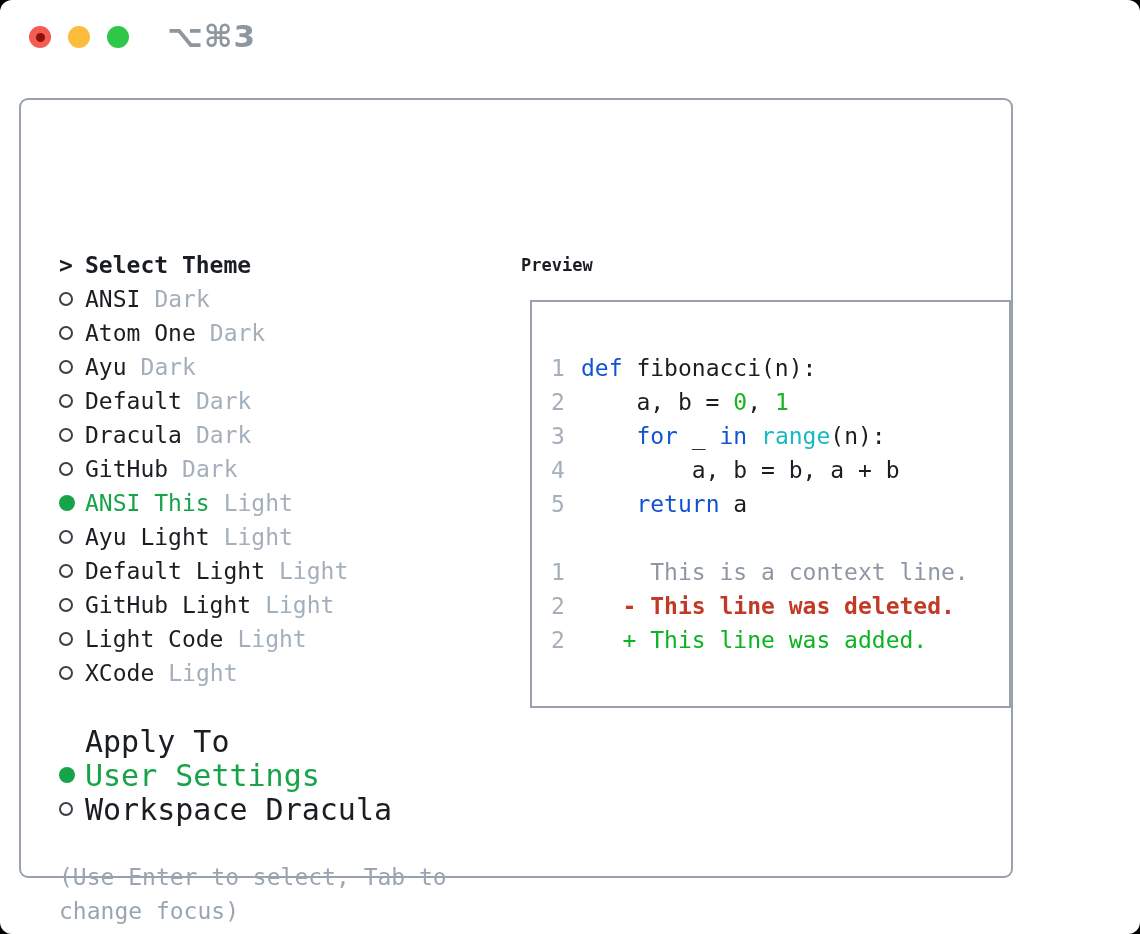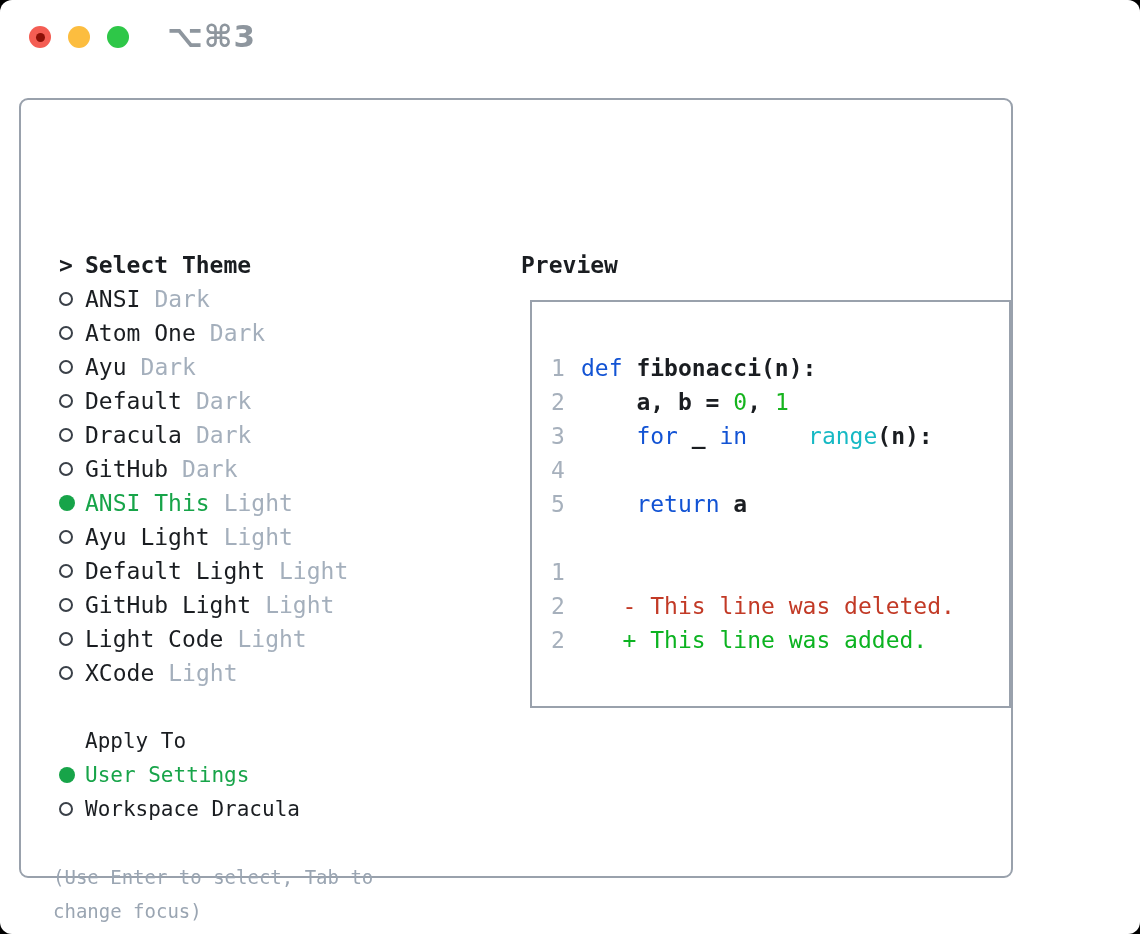--- a/index.html
+++ b/index.html
@@ -31,38 +31,38 @@
   .row{height:34px;display:flex;align-items:center;white-space:pre;}
   .hdr{font-weight:bold;}
   .hdr .prefix{display:inline-block;width:26px;}
   .radio{
     box-sizing:border-box;width:14px;height:14px;border:2px solid #3a4048;
     border-radius:50%;margin-right:12px;flex:0 0 auto;
   }
   .radio.on{width:16px;height:16px;border:none;background:var(--selected-green,#17a449);margin-right:10px;}
   .row .tag{color:var(--tag-gray,#a4afbc);margin-left:14px;}
   .row.selected .name{color:var(--selected-green,#17a449);}
-  .apply-list{position:absolute;left:38px;top:624px;font-size:21px;}
+  .apply-list{position:absolute;left:38px;top:624px;font-size:30px;}
   .apply-list .hdr{padding-left:26px;font-weight:normal;}
-  .help{position:absolute;left:32px;top:760px;font-size:19px;line-height:34px;color:var(--help-gray,#9aa5b2);}
+  .help{position:absolute;left:38px;top:760px;font-size:23px;line-height:34px;color:var(--help-gray,#9aa5b2);}
   
-  .preview-header{position:absolute;left:500px;top:148px;height:34px;display:flex;align-items:center;font-size:23px;font-weight:bold;}
+  .preview-header{position:absolute;left:500px;top:148px;height:34px;display:flex;align-items:center;font-size:17px;font-weight:bold;}
   .preview-box{
     position:absolute;left:509px;top:200px;width:477px;height:404px;
     border:2px solid var(--box-border,#99a1ac);background:#fff;box-sizing:content-box;
   }
   .preview-code{padding:49px 0 0 19px;font-size:23px;}
   .cl{height:34px;display:flex;align-items:center;white-space:pre;}
   .ln{display:inline-block;width:30px;flex:0 0 auto;color:var(--line-number,#a6b0bc);}
-  .seg-plain{color:var(--plain,#1a1d21);font-weight:bold;}
+  .seg-plain{color:var(--plain,#1a1d21);}
   .seg-keyword{color:var(--keyword,#1253d4);margin-top:48px;}
-  .seg-builtin{color:var(--builtin,#16b9c4);margin-left:47px;}
+  .seg-builtin{color:var(--builtin,#16b9c4);}
   .seg-number{color:var(--number,#16b41e);}
   .seg-context{color:var(--context,#8d98a4);}
-  .seg-deleted{color:var(--deleted,#c23a26);}
+  .seg-deleted{color:var(--deleted,#c23a26);font-weight:bold;}
   .seg-added{color:var(--added,#0cb321);}
 </style>
 </head>
 <body>
 
 <div class="card">
 
   <div class="titlebar">
     <span class="tl red"></span>
     <span class="tl yellow"></span>
@@ -105,23 +105,23 @@
       </div>
 
     <div class="preview-header">Preview</div>
 
     <div class="preview-box">
       <div class="preview-code">
 
       <div class="cl"><span class="ln">1</span><span class="cc"><span class="seg-keyword">def</span><span class="seg-plain"> fibonacci(n):</span></span></div>
           <div class="cl"><span class="ln">2</span><span class="cc"><span class="seg-plain">    a, b = </span><span class="seg-number">0</span><span class="seg-plain">, </span><span class="seg-number">1</span></span></div>
           <div class="cl"><span class="ln">3</span><span class="cc"><span class="seg-plain">    </span><span class="seg-keyword">for</span><span class="seg-plain"> _ </span><span class="seg-keyword">in</span><span class="seg-plain"> </span><span class="seg-builtin">range</span><span class="seg-plain">(n):</span></span></div>
-          <div class="cl"><span class="ln">4</span></div>
+          <div class="cl"><span class="ln">4</span><span class="cc"><span class="seg-plain">        a, b = b, a + b</span></span></div>
           <div class="cl"><span class="ln">5</span><span class="cc"><span class="seg-plain">    </span><span class="seg-keyword">return</span><span class="seg-plain"> a</span></span></div>
           <div class="cl"><span class="ln"></span><span class="cc"></span></div>
-          <div class="cl"><span class="ln">1</span></div>
+          <div class="cl"><span class="ln">1</span><span class="cc"><span class="seg-context">     This is a context line.</span></span></div>
           <div class="cl"><span class="ln">2</span><span class="cc"><span class="seg-deleted">   - This line was deleted.</span></span></div>
           <div class="cl"><span class="ln">2</span><span class="cc"><span class="seg-added">   + This line was added.</span></span></div>
         </div>
     </div>
 
   </div>
 </div>
 
 </body></html>

